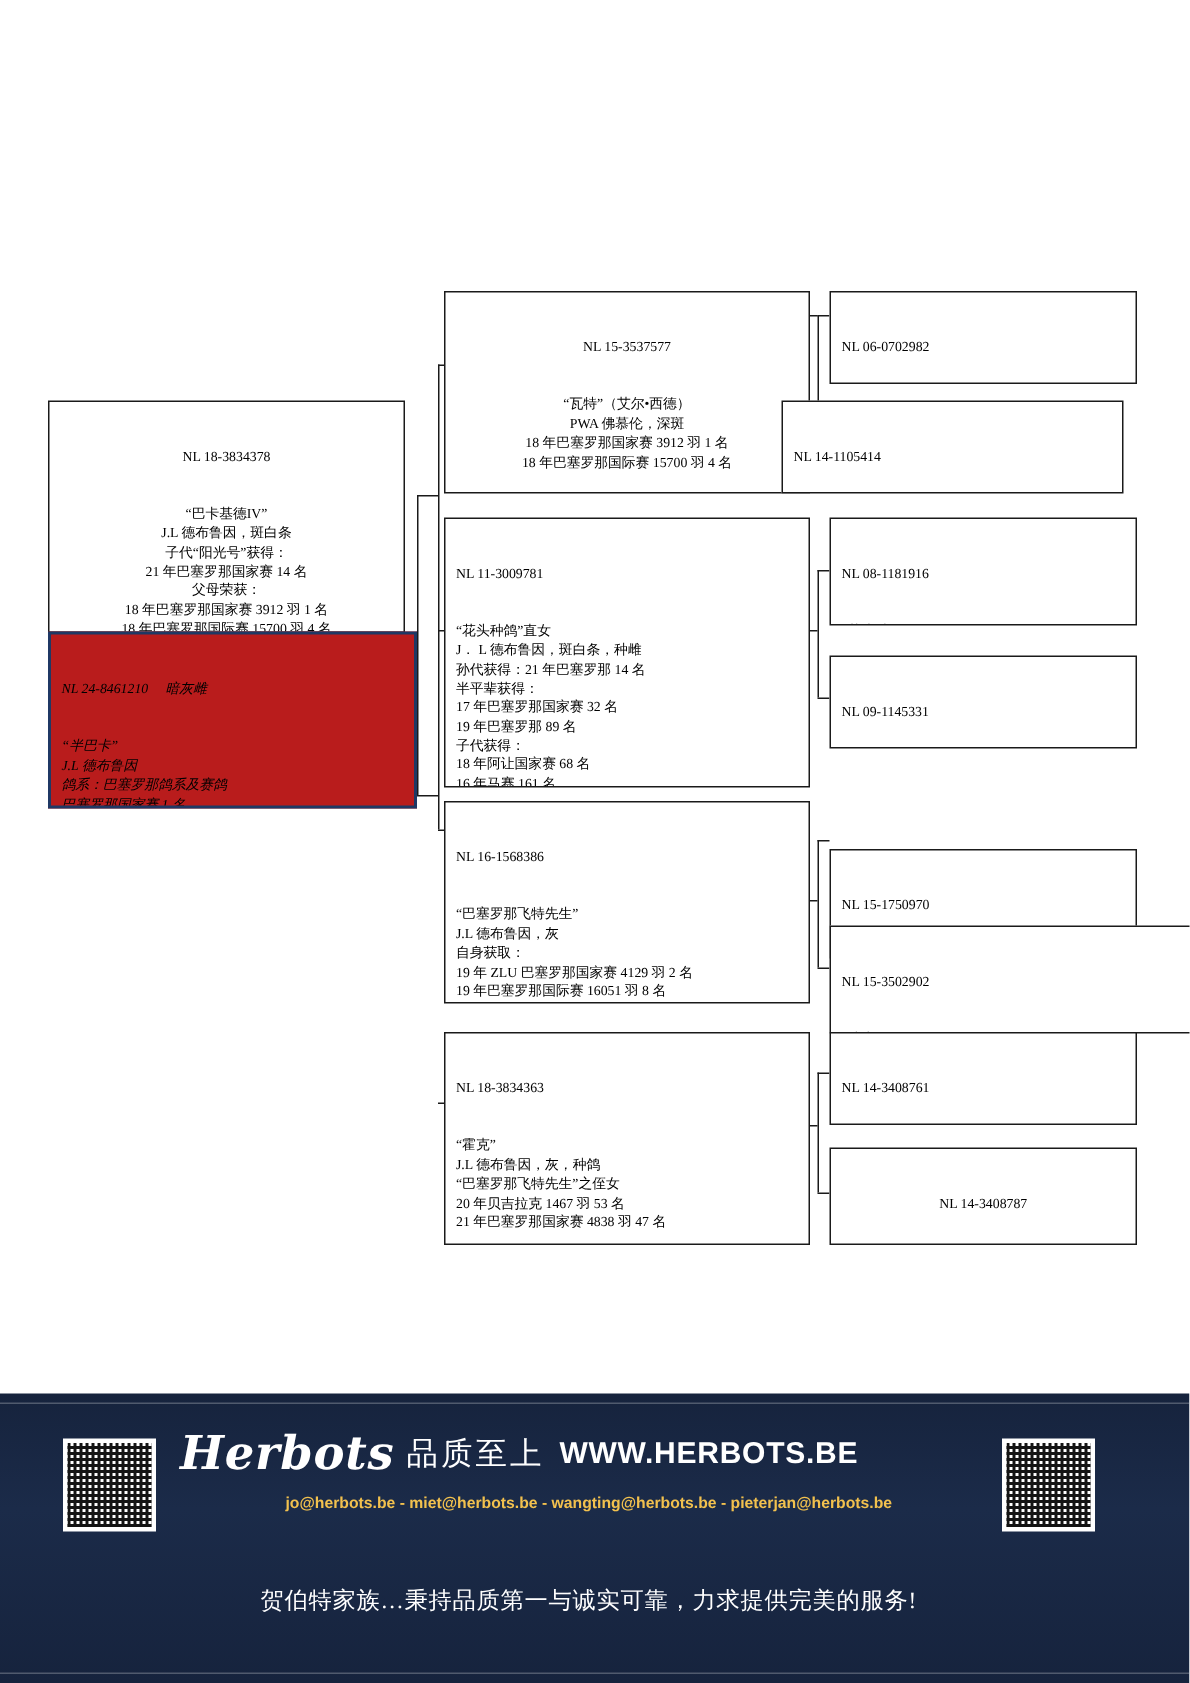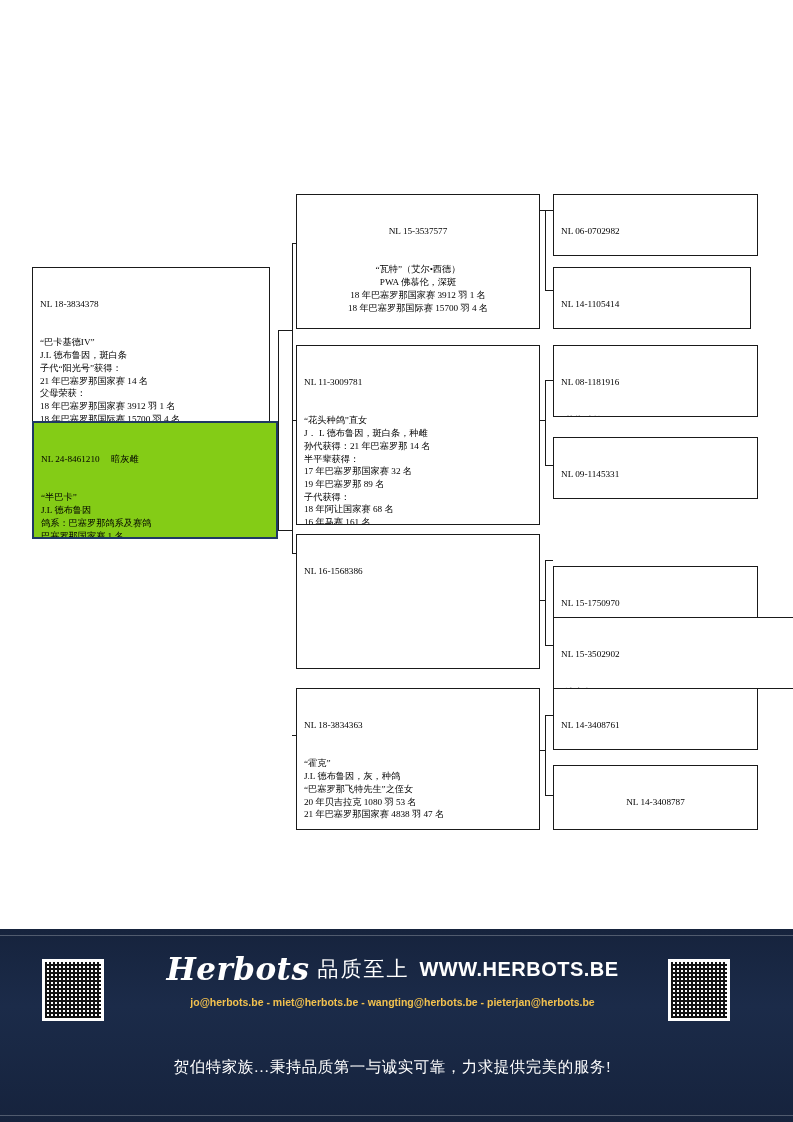--- a/index.html
+++ b/index.html
@@ -37,22 +37,23 @@
   }
   .box .hdr {
     display: block;
     white-space: pre-wrap;
   }
   .box .body {
     display: block;
     white-space: pre-wrap;
   }
   .box.subject {
-    background: #84cc16;
+    background: #b91c1c;
     border: 2px solid #1f3864;
+    font-style: italic;
   }
 
   
   .ln {
     position: absolute;
     background: #1a1a1a;
   }
   .ln.h { height: 1px; }
   .ln.v { width: 1px; }
 
@@ -91,21 +92,21 @@
     opacity: 0.92;
   }
   .qr-left { left: 42px; top: 30px; }
   .qr-right { left: 668px; top: 30px; }
 
   .brandline {
     position: absolute;
     left: 120px;
     top: 22px;
     width: 545px;
-    text-align: center;
+    text-align: left;
     color: #fff;
   }
   .brand-herbots {
     font-family: "DejaVu Serif", serif;
     font-style: italic;
     font-weight: bold;
     font-size: 31px;
     letter-spacing: 0.5px;
     vertical-align: middle;
   }
@@ -192,21 +193,21 @@
   <div class="ln v" style="left:545px; top:560px; height:85px;"></div>
   <div class="ln h" style="left:540px; top:600px; width:5px;"></div>
   <div class="ln h" style="left:545px; top:560px; width:8px;"></div>
   <div class="ln h" style="left:545px; top:645px; width:8px;"></div>
 
   <div class="ln v" style="left:545px; top:715px; height:80px;"></div>
   <div class="ln h" style="left:540px; top:750px; width:5px;"></div>
   <div class="ln h" style="left:545px; top:715px; width:8px;"></div>
   <div class="ln h" style="left:545px; top:795px; width:8px;"></div>
 
-  <div class="box" style="left:32px; top:267px; width:238px; height:155px;">
+  <div class="box" style="left:32px; top:267px; width:238px; height:155px;text-align:center;">
     <span class="hdr">NL 18-3834378</span>
     <span class="body">“巴卡基德IV”
 J.L 德布鲁因，斑白条
 子代“阳光号”获得：
 21 年巴塞罗那国家赛 14 名
 父母荣获：
 18 年巴塞罗那国家赛 3912 羽 1 名
 18 年巴塞罗那国际赛 15700 羽 4 名
 母亲之半平辈获得：
 17 年巴塞罗那国家赛 32 名（瓦特•佛慕伦）
@@ -242,37 +243,42 @@
 17 年巴塞罗那国家赛 32 名
 19 年巴塞罗那 89 名
 子代获得：
 18 年阿让国家赛 68 名
 16 年马赛 161 名
 15 年拿坡 722 名</span>
   </div>
 
   <div class="box" style="left:296px; top:534px; width:244px; height:135px;">
     <span class="hdr">NL 16-1568386</span>
+    <span class="body">“巴塞罗那飞特先生”
+J.L 德布鲁因，灰
+自身获取：
+19 年 ZLU 巴塞罗那国家赛 4129 羽 2 名
+19 年巴塞罗那国际赛 16051 羽 8 名</span>
   </div>
 
   <div class="box" style="left:296px; top:688px; width:244px; height:142px;">
     <span class="hdr">NL 18-3834363</span>
     <span class="body">“霍克”
 J.L 德布鲁因，灰，种鸽
 “巴塞罗那飞特先生”之侄女
-20 年贝吉拉克 1080 羽 53 名
+20 年贝吉拉克 1467 羽 53 名
 21 年巴塞罗那国家赛 4838 羽 47 名</span>
   </div>
 
   <div class="box" style="left:553px; top:194px; width:205px; height:62px;">
     <span class="hdr">NL 06-0702982</span>
     
   </div>
 
-  <div class="box" style="left:553px; top:267px; width:198px; height:62px;">
+  <div class="box" style="left:521px; top:267px; width:228px; height:62px;">
     <span class="hdr">NL 14-1105414</span>
     
   </div>
 
   <div class="box" style="left:553px; top:345px; width:205px; height:72px;">
     <span class="hdr">NL 08-1181916</span>
     <span class="body">“花头种鸽”
 PWA 佛慕伦，花头
 子代获得：17 年巴塞罗那国家赛 32 名</span>
   </div>

